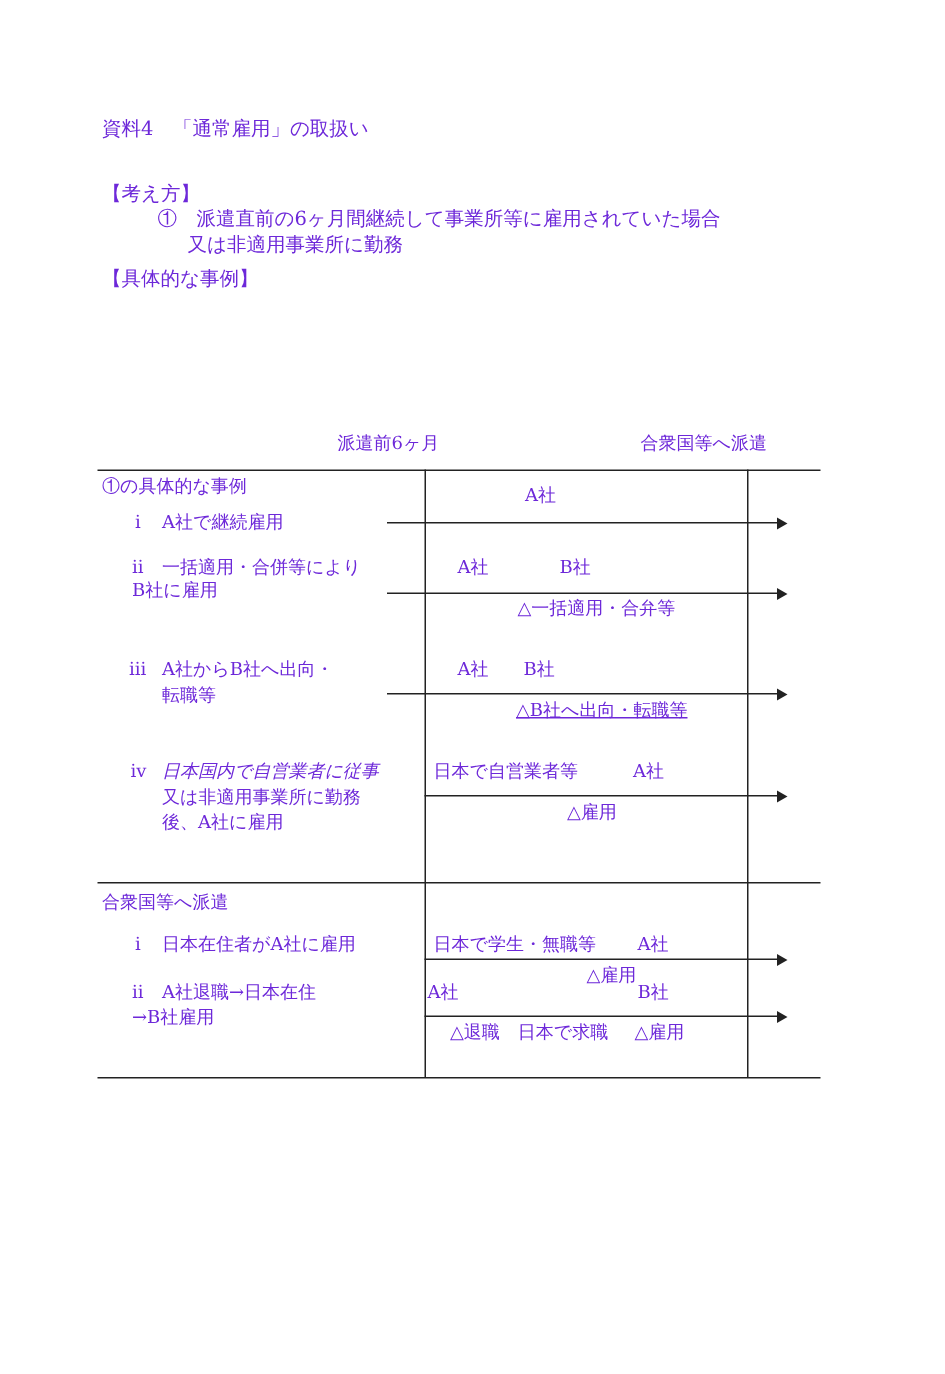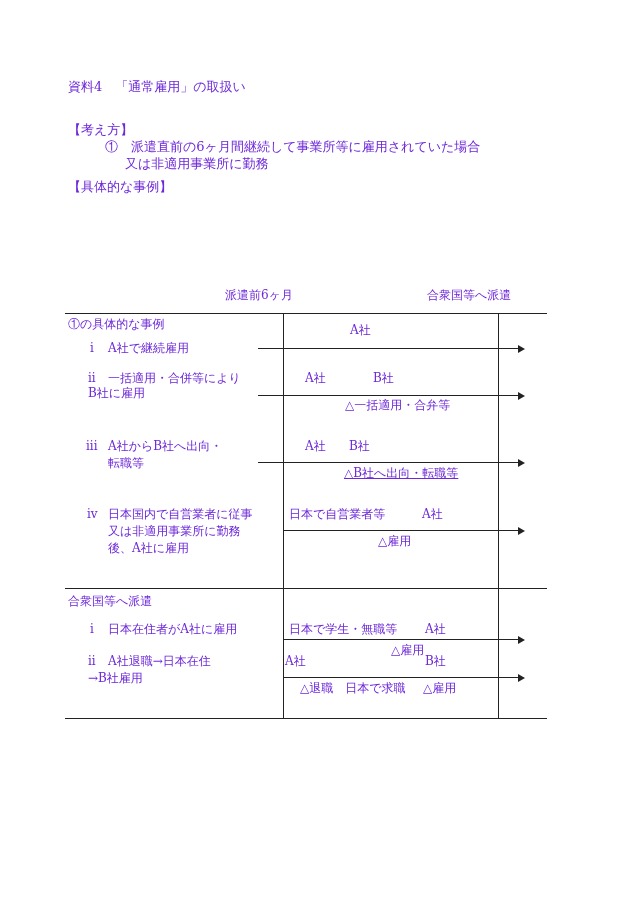--- a/index.html
+++ b/index.html
@@ -79,21 +79,21 @@
 
     <span class="txt" style="left:21px;top:151px;">iii</span>
     <span class="txt" style="left:43px;top:151px;">A社からB社へ出向・</span>
     <span class="txt" style="left:43px;top:168px;">転職等</span>
     <span class="txt" style="left:240px;top:151px;">A社</span>
     <span class="txt" style="left:284px;top:151px;">B社</span>
     <div class="tl" style="left:193px;top:174px;width:260px;"></div>
     <span class="txt ann" style="left:279px;top:178px;text-decoration:underline;">△B社へ出向・転職等</span>
 
     <span class="txt" style="left:22px;top:219px;">iv</span>
-    <span class="txt" style="left:43px;top:219px;">日本国内で自営業者に従事</span>
+    <span class="txt" style="left:43px;top:219px;font-style:italic;">日本国内で自営業者に従事</span>
     <span class="txt" style="left:43px;top:236px;">又は非適用事業所に勤務</span>
     <span class="txt" style="left:43px;top:253px;">後、A社に雇用</span>
     <span class="txt" style="left:224px;top:219px;">日本で自営業者等</span>
     <span class="txt" style="left:357px;top:219px;">A社</span>
     <div class="tl" style="left:218px;top:242px;width:235px;"></div>
     <span class="txt ann" style="left:313px;top:246px;">△雇用</span>
 
     <span class="txt" style="left:3px;top:306px;">合衆国等へ派遣</span>
 
     <span class="txt" style="left:25px;top:334px;">i</span>

